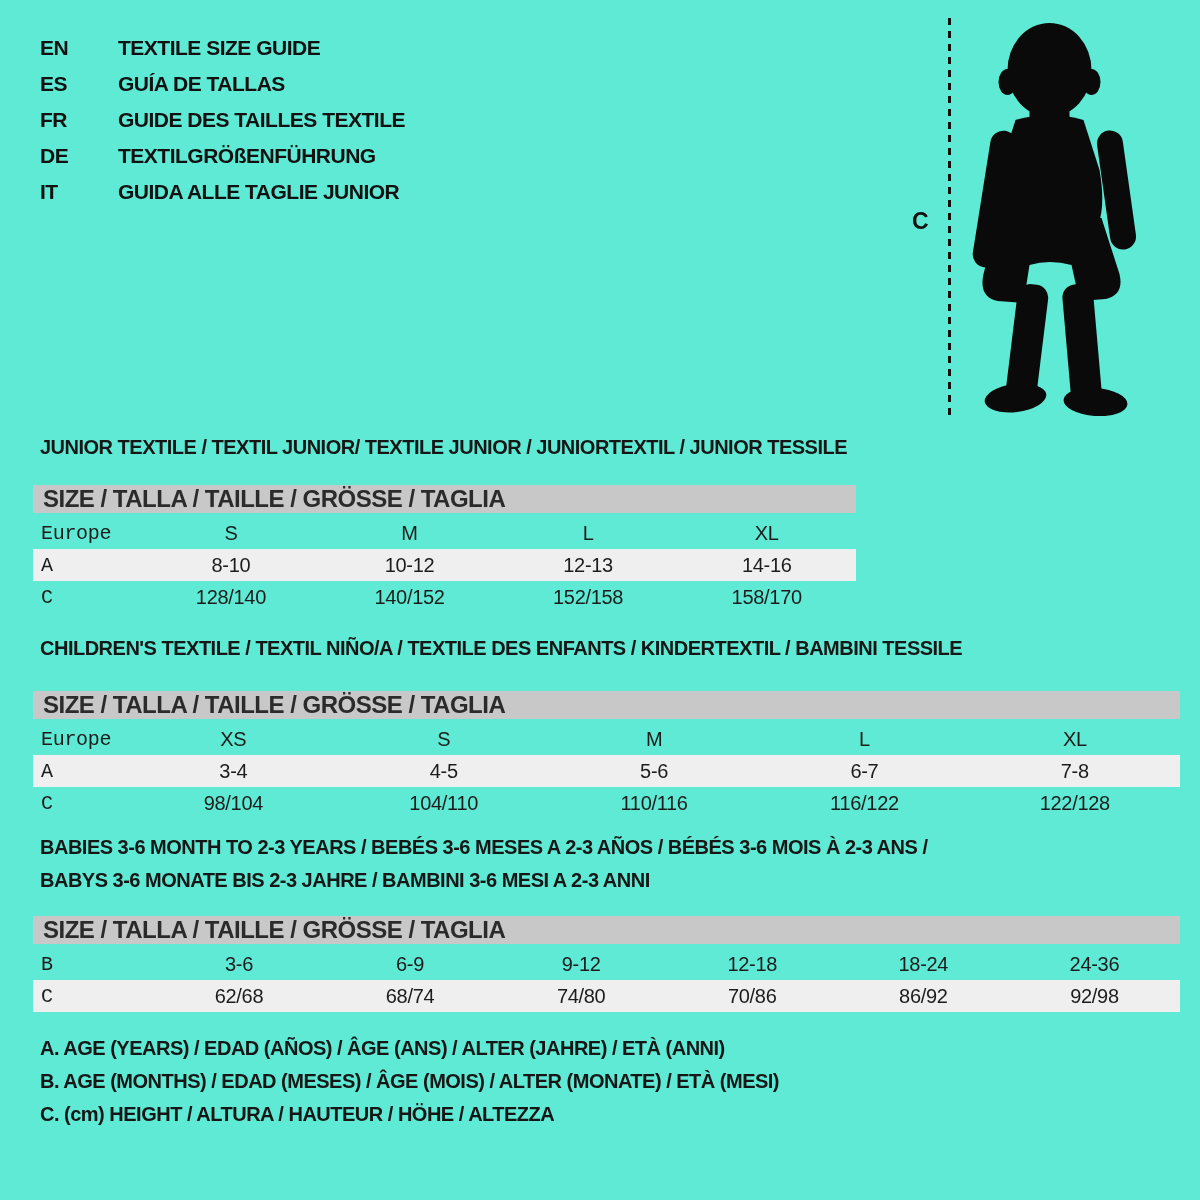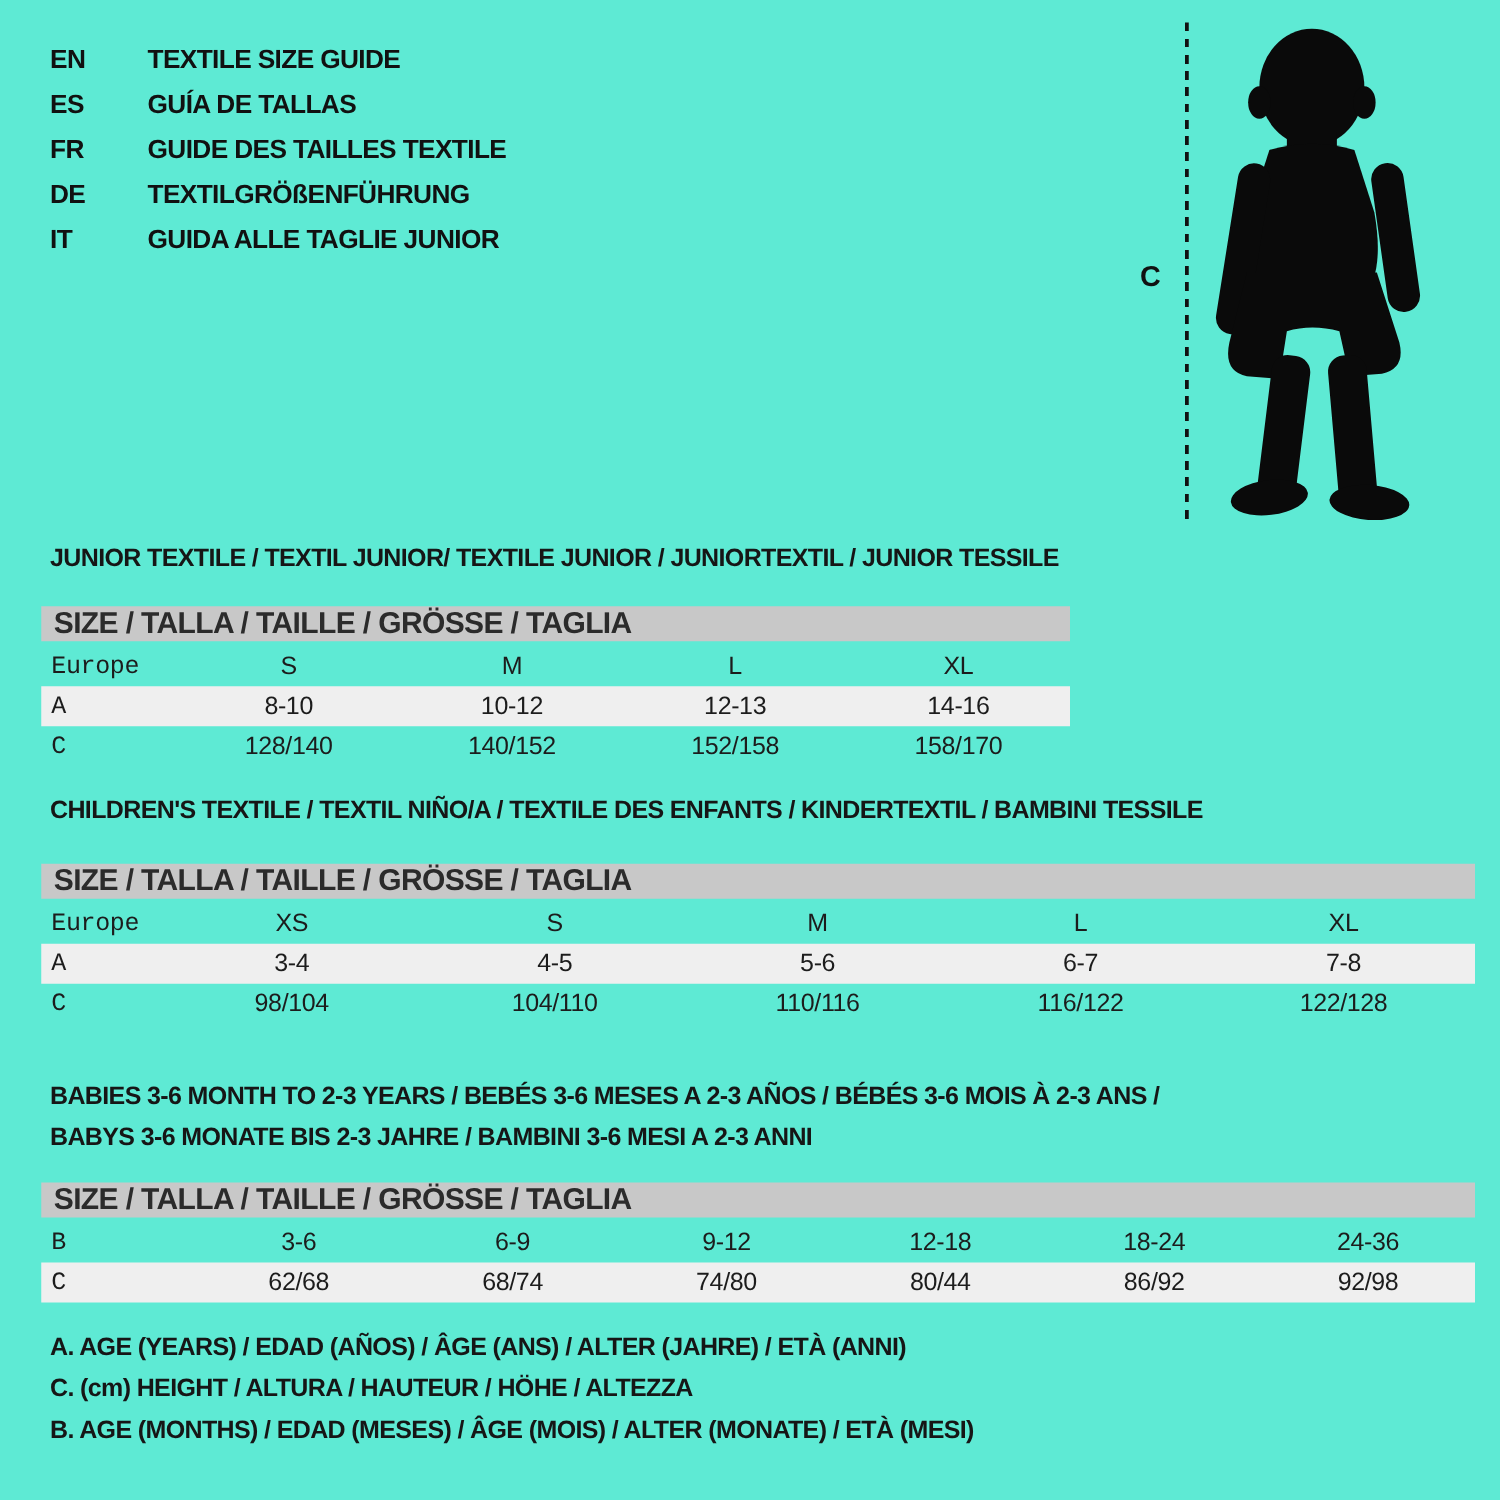--- a/index.html
+++ b/index.html
@@ -32,21 +32,21 @@
   .cols-4{grid-template-columns:13.2% repeat(4,1fr);}
   .cols-5{grid-template-columns:8.3% repeat(5,1fr);}
   .cols-6{grid-template-columns:10.5% repeat(6,1fr);}
   .lbl{padding-left:8px;font-family:Liberation Mono, monospace;}
   .cell{text-align:center;}
 
   .sec-junior{margin-top:6px;}
   .sec-junior .tbl{margin-top:27px;}
   .sec-children{margin-top:24px;}
   .sec-children .tbl{margin-top:32px;}
-  .sec-babies{margin-top:42px;}
+  .sec-babies{margin-top:12px;}
   .sec-babies .tbl{margin-top:19px;}
 
   .legend{margin:20px 0 0 40px;}
   .legend-line{font-size:20px;line-height:33px;font-weight:700;letter-spacing:-0.5px;color:#161616;}
 </style>
 </head>
 <body>
 
 <div class="page">
 
@@ -170,26 +170,26 @@
         <span class="cell">9-12</span>
         <span class="cell">12-18</span>
         <span class="cell">18-24</span>
         <span class="cell">24-36</span>
       </div>
       <div class="tbl-row cols-6 shaded">
         <span class="lbl">C</span>
         <span class="cell">62/68</span>
         <span class="cell">68/74</span>
         <span class="cell">74/80</span>
-        <span class="cell">80/44</span>
+        <span class="cell">70/86</span>
         <span class="cell">86/92</span>
         <span class="cell">92/98</span>
       </div>
     </div>
   </section>
 
   <div class="legend">
     <div class="legend-line">A. AGE (YEARS) / EDAD (AÑOS) / ÂGE (ANS) / ALTER (JAHRE) / ETÀ (ANNI)</div>
+    <div class="legend-line">B. AGE (MONTHS) / EDAD (MESES) / ÂGE (MOIS) / ALTER (MONATE) / ETÀ (MESI)</div>
     <div class="legend-line">C. (cm) HEIGHT / ALTURA / HAUTEUR / HÖHE / ALTEZZA</div>
-    <div class="legend-line">B. AGE (MONTHS) / EDAD (MESES) / ÂGE (MOIS) / ALTER (MONATE) / ETÀ (MESI)</div>
   </div>
 
 </div>
 
 </body></html>

